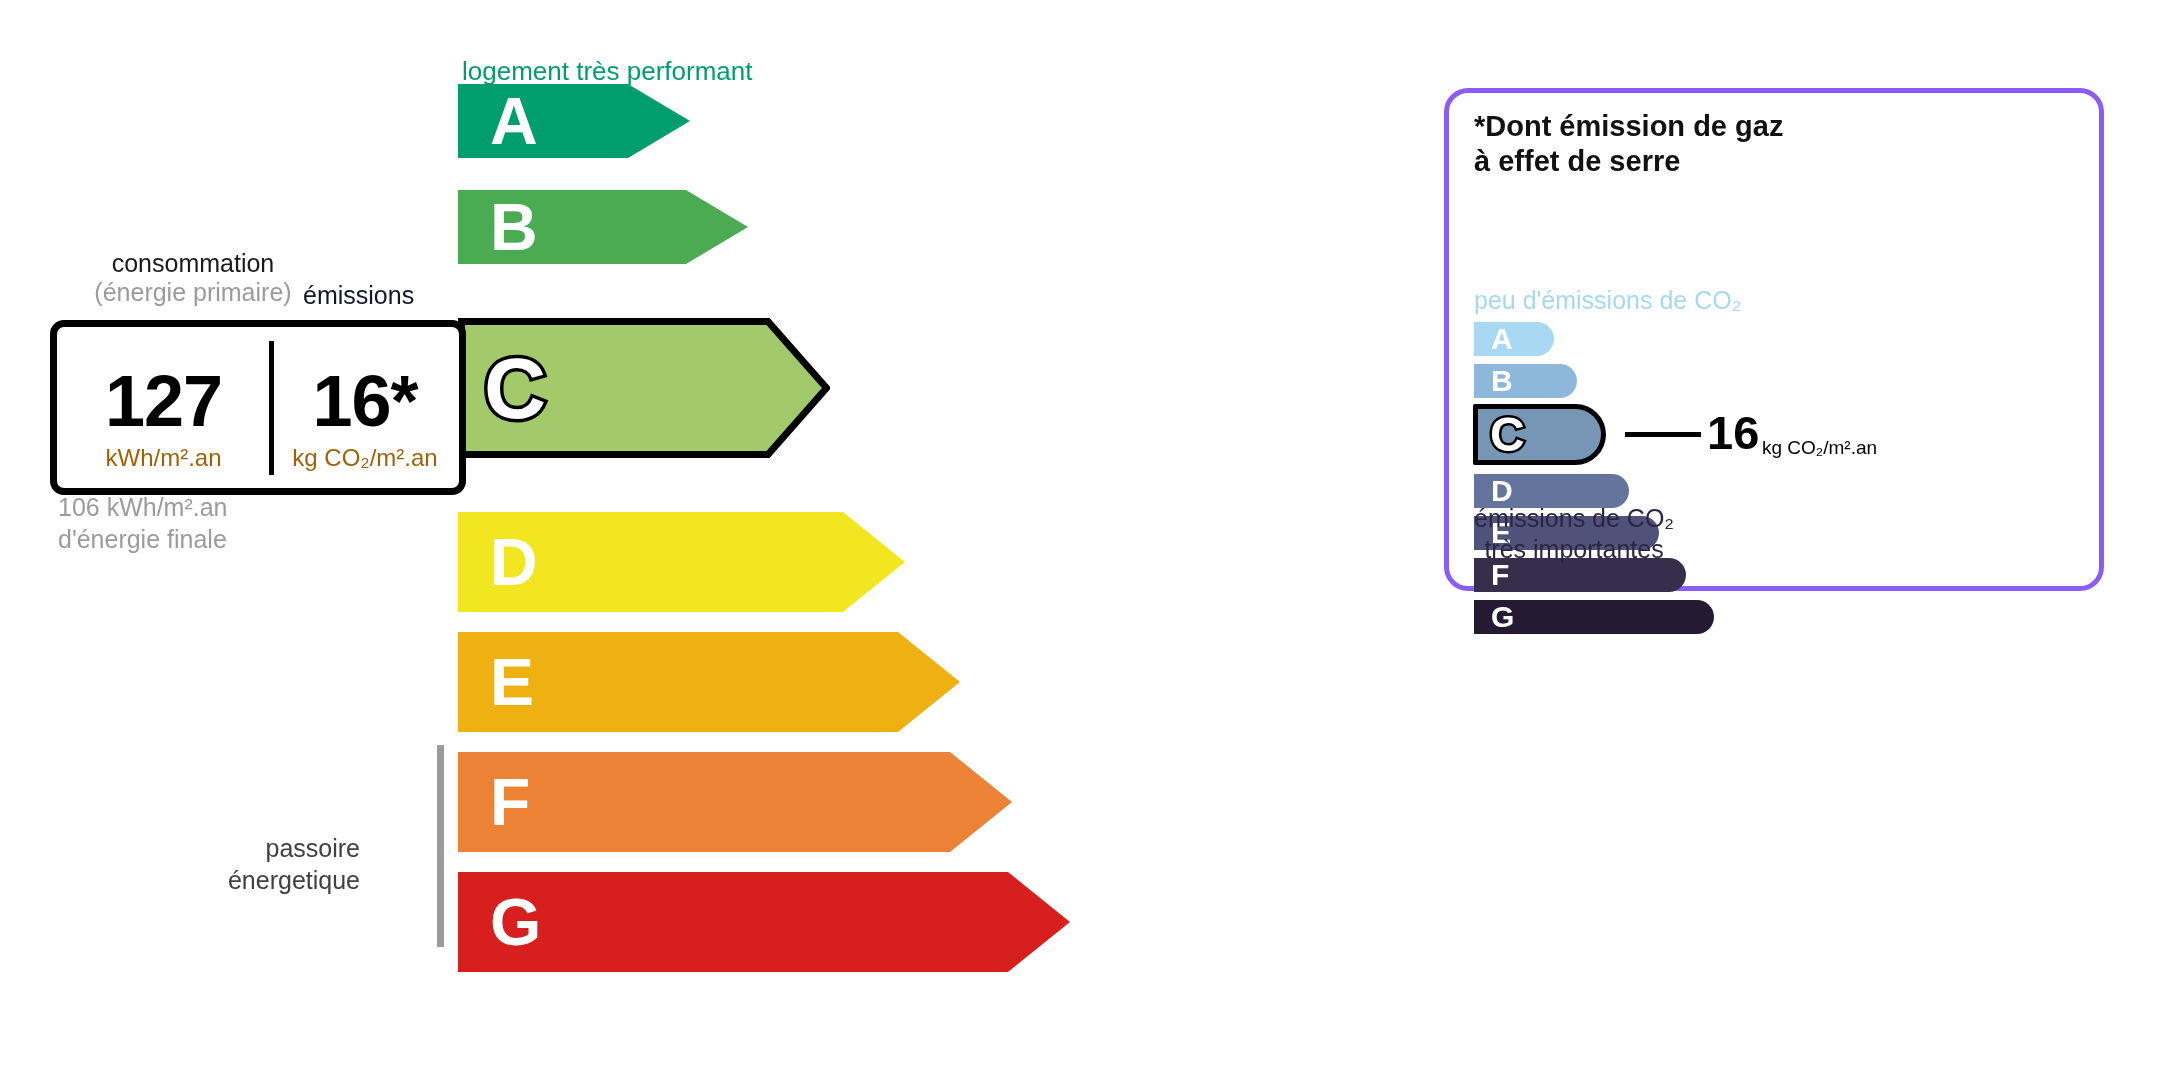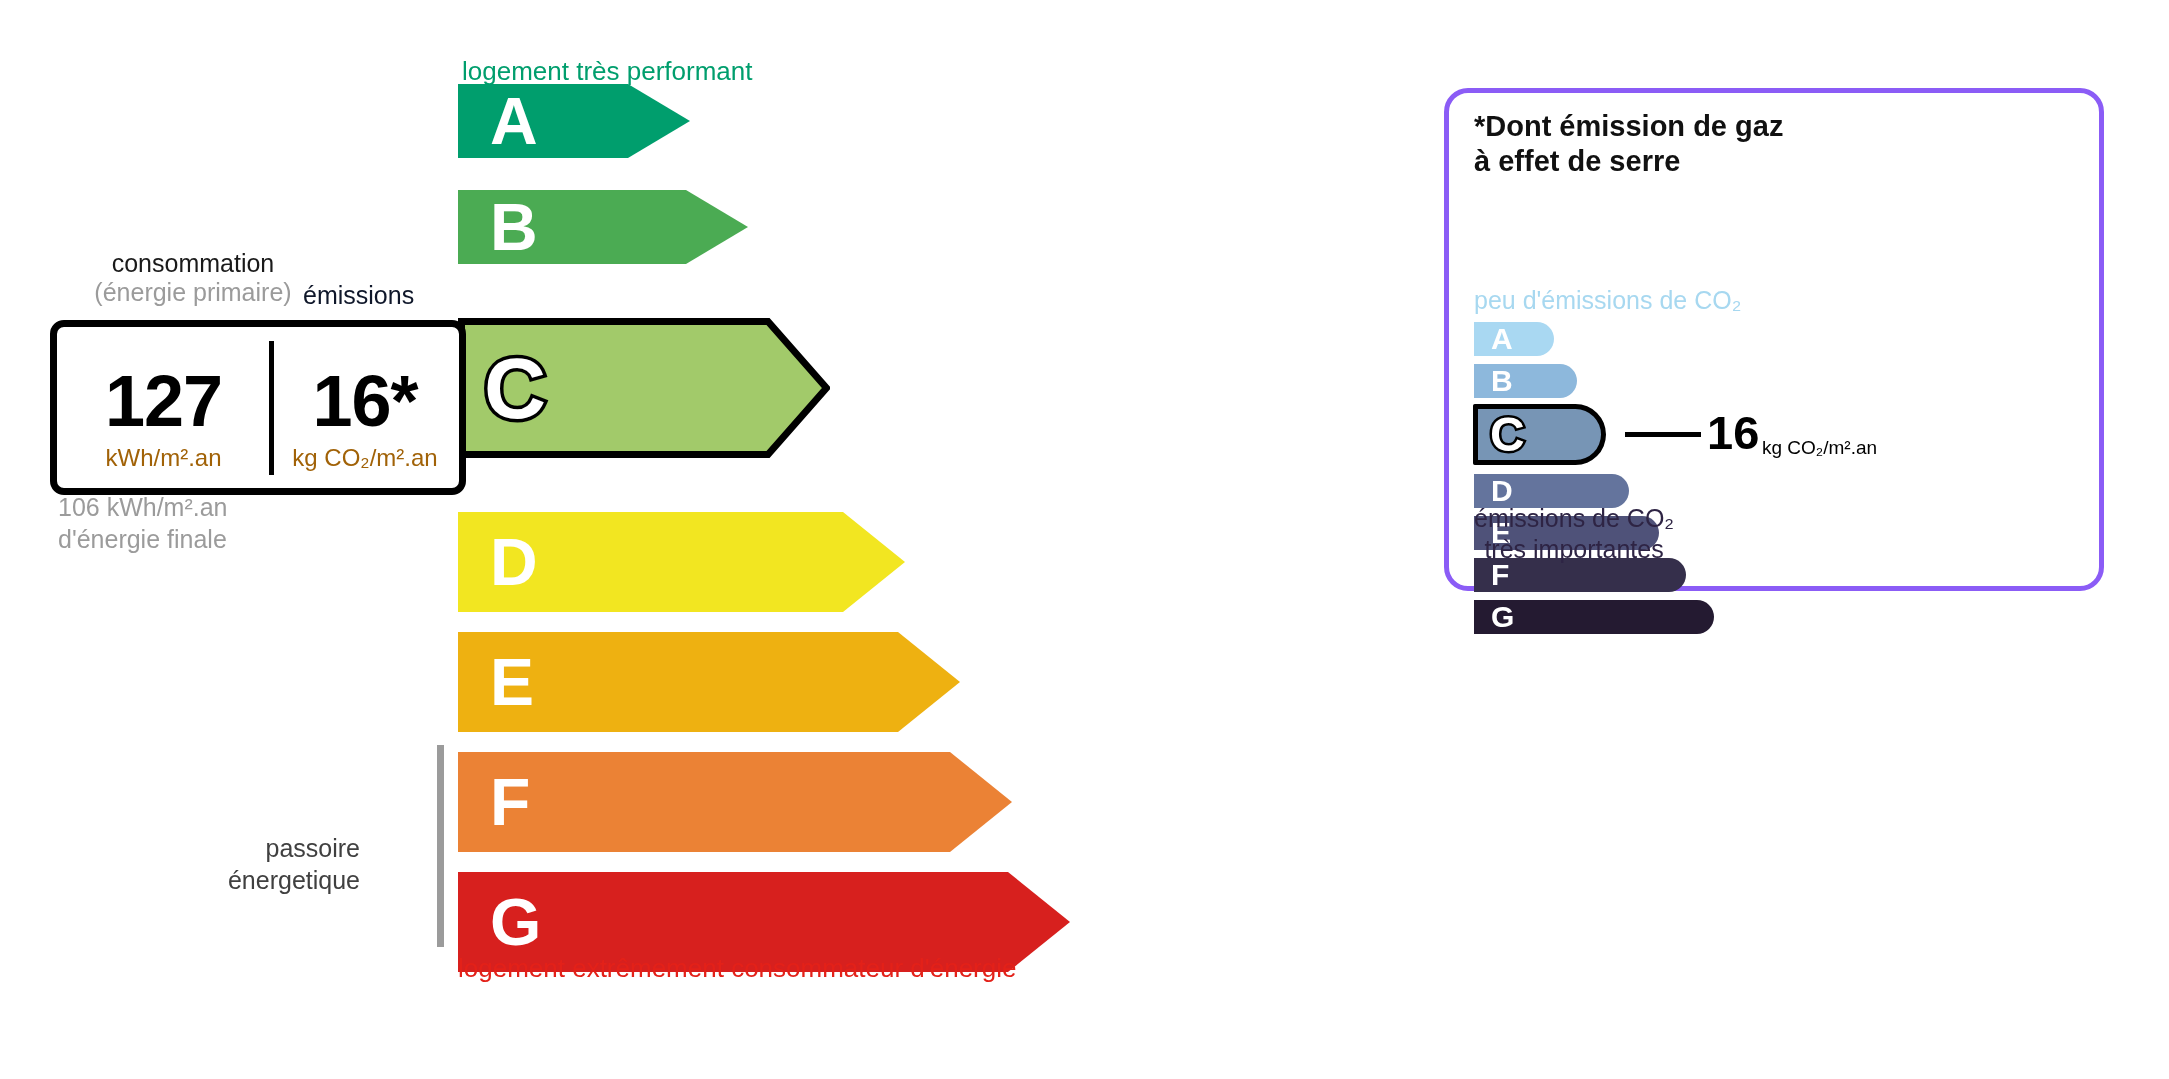--- a/index.html
+++ b/index.html
@@ -333,21 +333,20 @@
       <div class="vb-number">16*</div>
       <div class="vb-unit">kg CO₂/m².an</div>
     </div>
   </div>
 
   <div class="final-energy">
     <span>106 kWh/m².an</span><br>
     <span>d'énergie finale</span>
   </div>
 
-  <div class="bottom-caption">logement extrêmement consommateur d'énergie</div>
 </div>
 
 <div id="co2-panel">
   <div class="co2-title">
     <span>*Dont émission de gaz</span><br>
     <span>à effet de serre</span>
   </div>
 
   <div class="co2-top-caption">peu d'émissions de CO₂</div>
 

